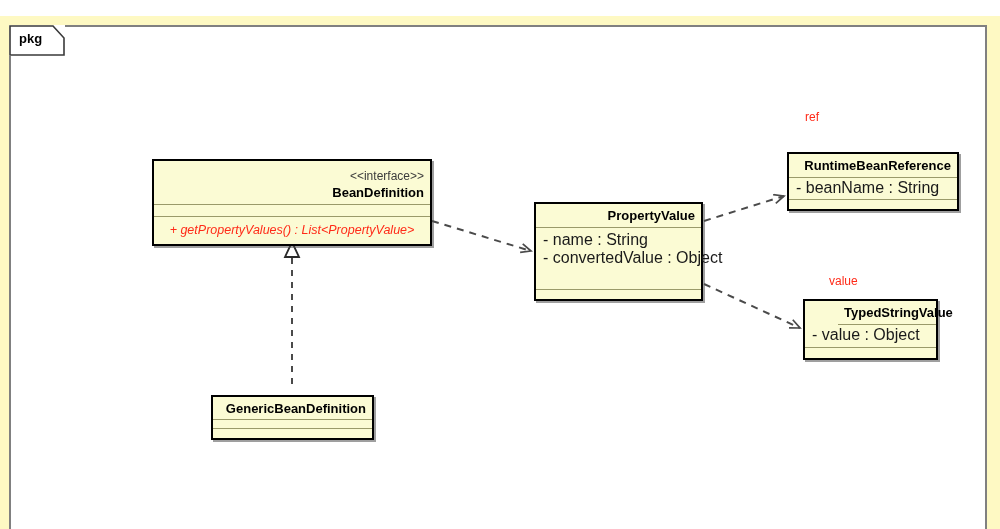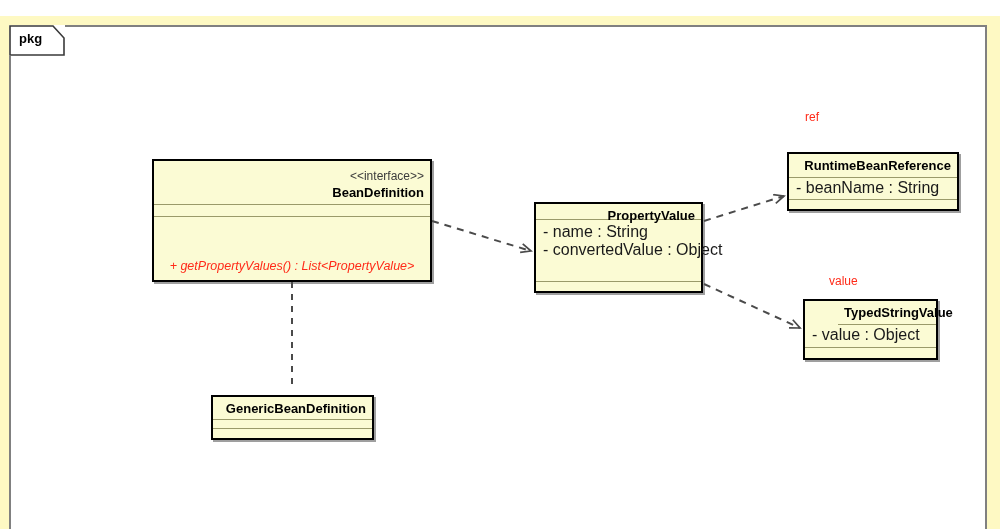--- a/index.html
+++ b/index.html
@@ -108,32 +108,32 @@
     white-space: nowrap;
     text-align: center;
   }
 
   
   #box-beandefinition {
     left: 152px; top: 143px; width: 280px;
   }
   #box-beandefinition .uml-head { height: 44px; }
   #box-beandefinition .uml-compartment.empty { height: 12px; }
-  #box-beandefinition .ops { height: 27px; padding-top: 4px; margin-top: 36px; }
+  #box-beandefinition .ops { height: 27px; padding-top: 4px; }
 
   #box-generic {
     left: 211px; top: 368px; width: 163px; margin-top: 11px;
   }
   #box-generic .uml-head { height: 23px; padding-top: 3px; }
   #box-generic .uml-compartment.empty { height: 9px; }
 
   #box-propertyvalue {
     left: 534px; top: 186px; width: 169px;
   }
-  #box-propertyvalue .uml-head { height: 16px; padding-top: 3px; }
+  #box-propertyvalue .uml-head { height: 24px; padding-top: 3px; }
   #box-propertyvalue .attrs { height: 62px; }
   #box-propertyvalue .uml-compartment.empty { height: 9px; }
 
   #box-runtimebeanref {
     left: 787px; top: 136px; width: 172px;
   }
   #box-runtimebeanref .uml-head { height: 24px; padding-top: 3px; }
   #box-runtimebeanref .attrs { height: 22px; padding-top: 1px; }
   #box-runtimebeanref .uml-compartment.empty { height: 9px; }
 

